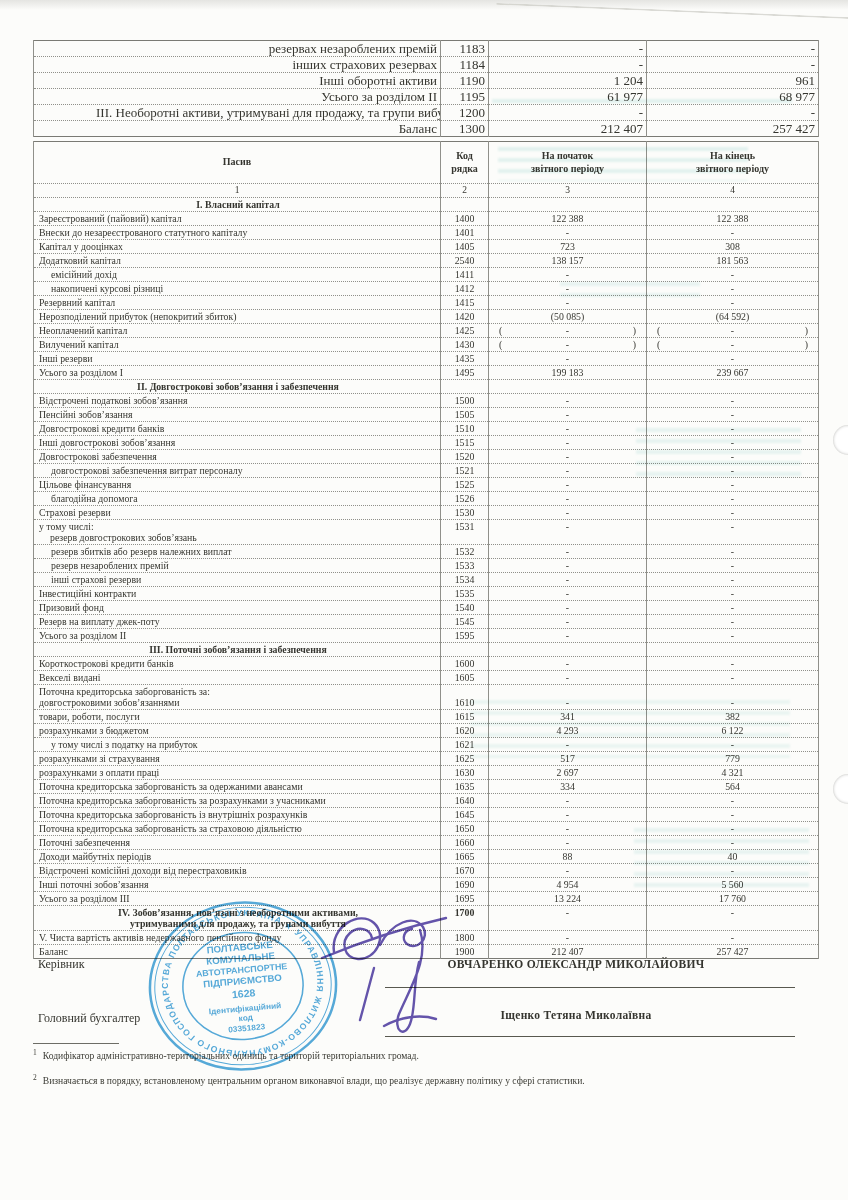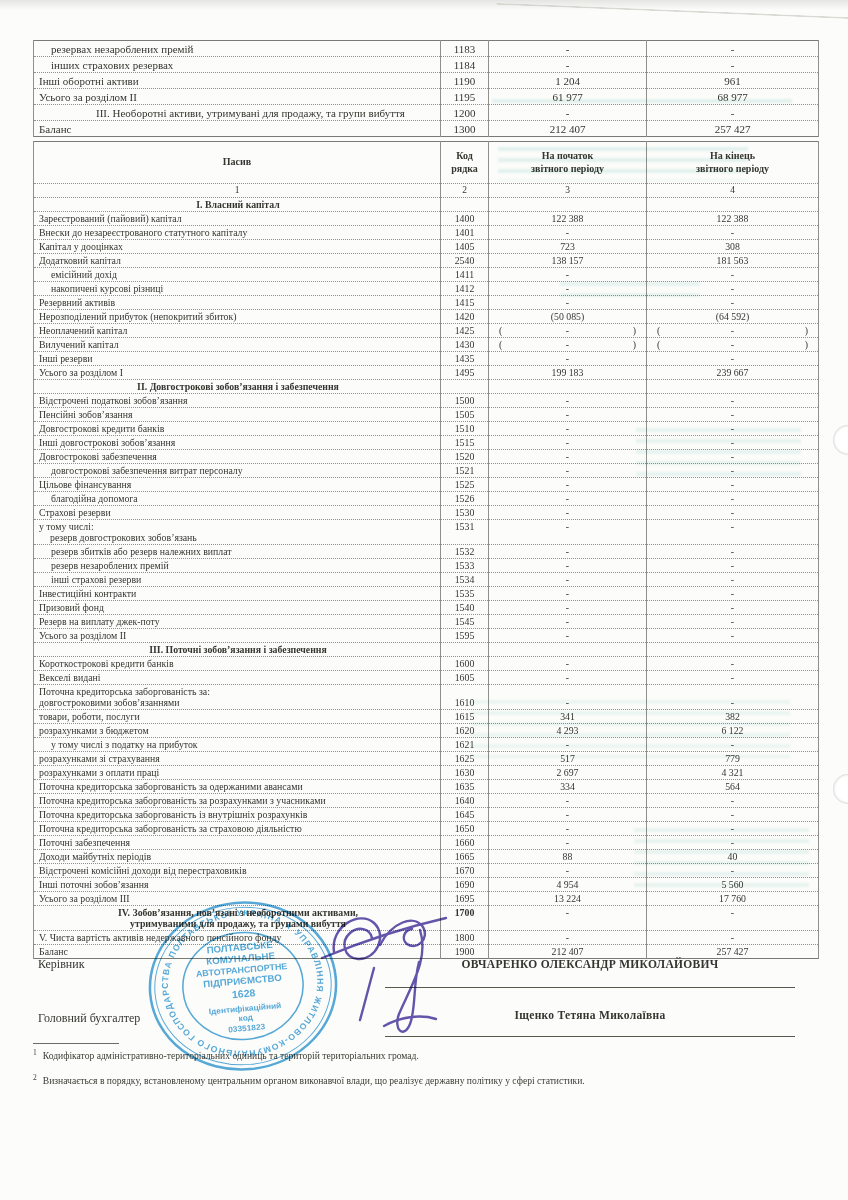--- a/index.html
+++ b/index.html
@@ -25,21 +25,21 @@
     border-collapse:collapse; table-layout:fixed;
     border:1.5px solid var(--line-dark);
   }
   .tbl td,.tbl th{
     border:1px solid var(--line);
     border-top-style:dotted; border-bottom-style:dotted;
     overflow:hidden; white-space:nowrap;
     color:var(--txt);
   }
   .tbl-top{ top:40px; }
-  .tbl-top td{ font-size:11px; line-height:12px; padding:1.5px 3px; }
+  .tbl-top td{ font-size:13px; line-height:12px; padding:1.5px 3px;text-align:right; }
   .tbl-main{ top:141px; }
   .tbl-main td{ font-size:9.8px; line-height:11px; padding:1px 3px; }
   .tbl-main th{ font-size:10px; padding:2px 3px; text-align:center; font-weight:bold; line-height:12.5px;}
   .tbl-main .hdr th{ height:37px; vertical-align:middle; }
   .tbl-main .numrow th{ height:11px; font-weight:normal; font-size:9.5px; padding:0 3px; }
   .c-label{ text-align:left; padding-left:5px !important; }
   .c-code{ text-align:center; }
   .c-val{ text-align:center; }
   tr.indent .c-label{ padding-left:17px !important; }
   tr.indent-big .c-label{ padding-left:62px !important; }
@@ -50,21 +50,21 @@
   tr.twoline .c-label{ white-space:normal; }
   tr.vtop td{ vertical-align:top; }
   tr.vbottom .c-code, tr.vbottom .c-val{ vertical-align:bottom; }
   tr.sub2 .line2{ padding-left:11px; }
   td.paren-cell{ padding:1px 10px !important; }
   td.paren-cell span{ display:inline-block; }
   td.paren-cell span:first-child{ float:left; }
   td.paren-cell span:last-child{ float:right; }
   
   .sig-label{ position:absolute; left:38px; font-size:12px; }
-  .sig-name{ position:absolute; left:385px; width:410px; text-align:center;
+  .sig-name{ position:absolute; left:371px; width:410px; text-align:center;
              font-weight:bold; font-size:11.5px; letter-spacing:.3px; }
   .sig-line{ position:absolute; left:385px; width:410px; border-top:1.5px solid #58584f; }
   .fn-sep{ position:absolute; left:33px; top:1043px; width:86px; border-top:1px solid #6d6d66; }
   .footnote{ position:absolute; left:33px; font-size:9.6px; color:#3c3c35; }
   .footnote sup{ font-size:7.5px; margin-right:6px; }
   
   .stamp{ position:absolute; left:146px; top:897px; width:194px; height:178px;
           transform:rotate(-5deg); opacity:.88; mix-blend-mode:multiply; pointer-events:none; }
   .stamp text{ font-family:"Liberation Sans", sans-serif; font-weight:bold; fill:var(--stamp); }
   .signature{ position:absolute; left:314px; top:898px; width:152px; height:162px;
@@ -189,21 +189,21 @@
           <td class="c-val">-</td>
           <td class="c-val">-</td>
         </tr>
         <tr class="indent">
           <td class="c-label">накопичені курсові різниці</td>
           <td class="c-code">1412</td>
           <td class="c-val">-</td>
           <td class="c-val">-</td>
         </tr>
         <tr class="">
-          <td class="c-label">Резервний активів</td>
+          <td class="c-label">Резервний капітал</td>
           <td class="c-code">1415</td>
           <td class="c-val">-</td>
           <td class="c-val">-</td>
         </tr>
         <tr class="">
           <td class="c-label">Нерозподілений прибуток (непокритий збиток)</td>
           <td class="c-code">1420</td>
           <td class="c-val">(50 085)</td>
           <td class="c-val">(64 592)</td>
         </tr>

